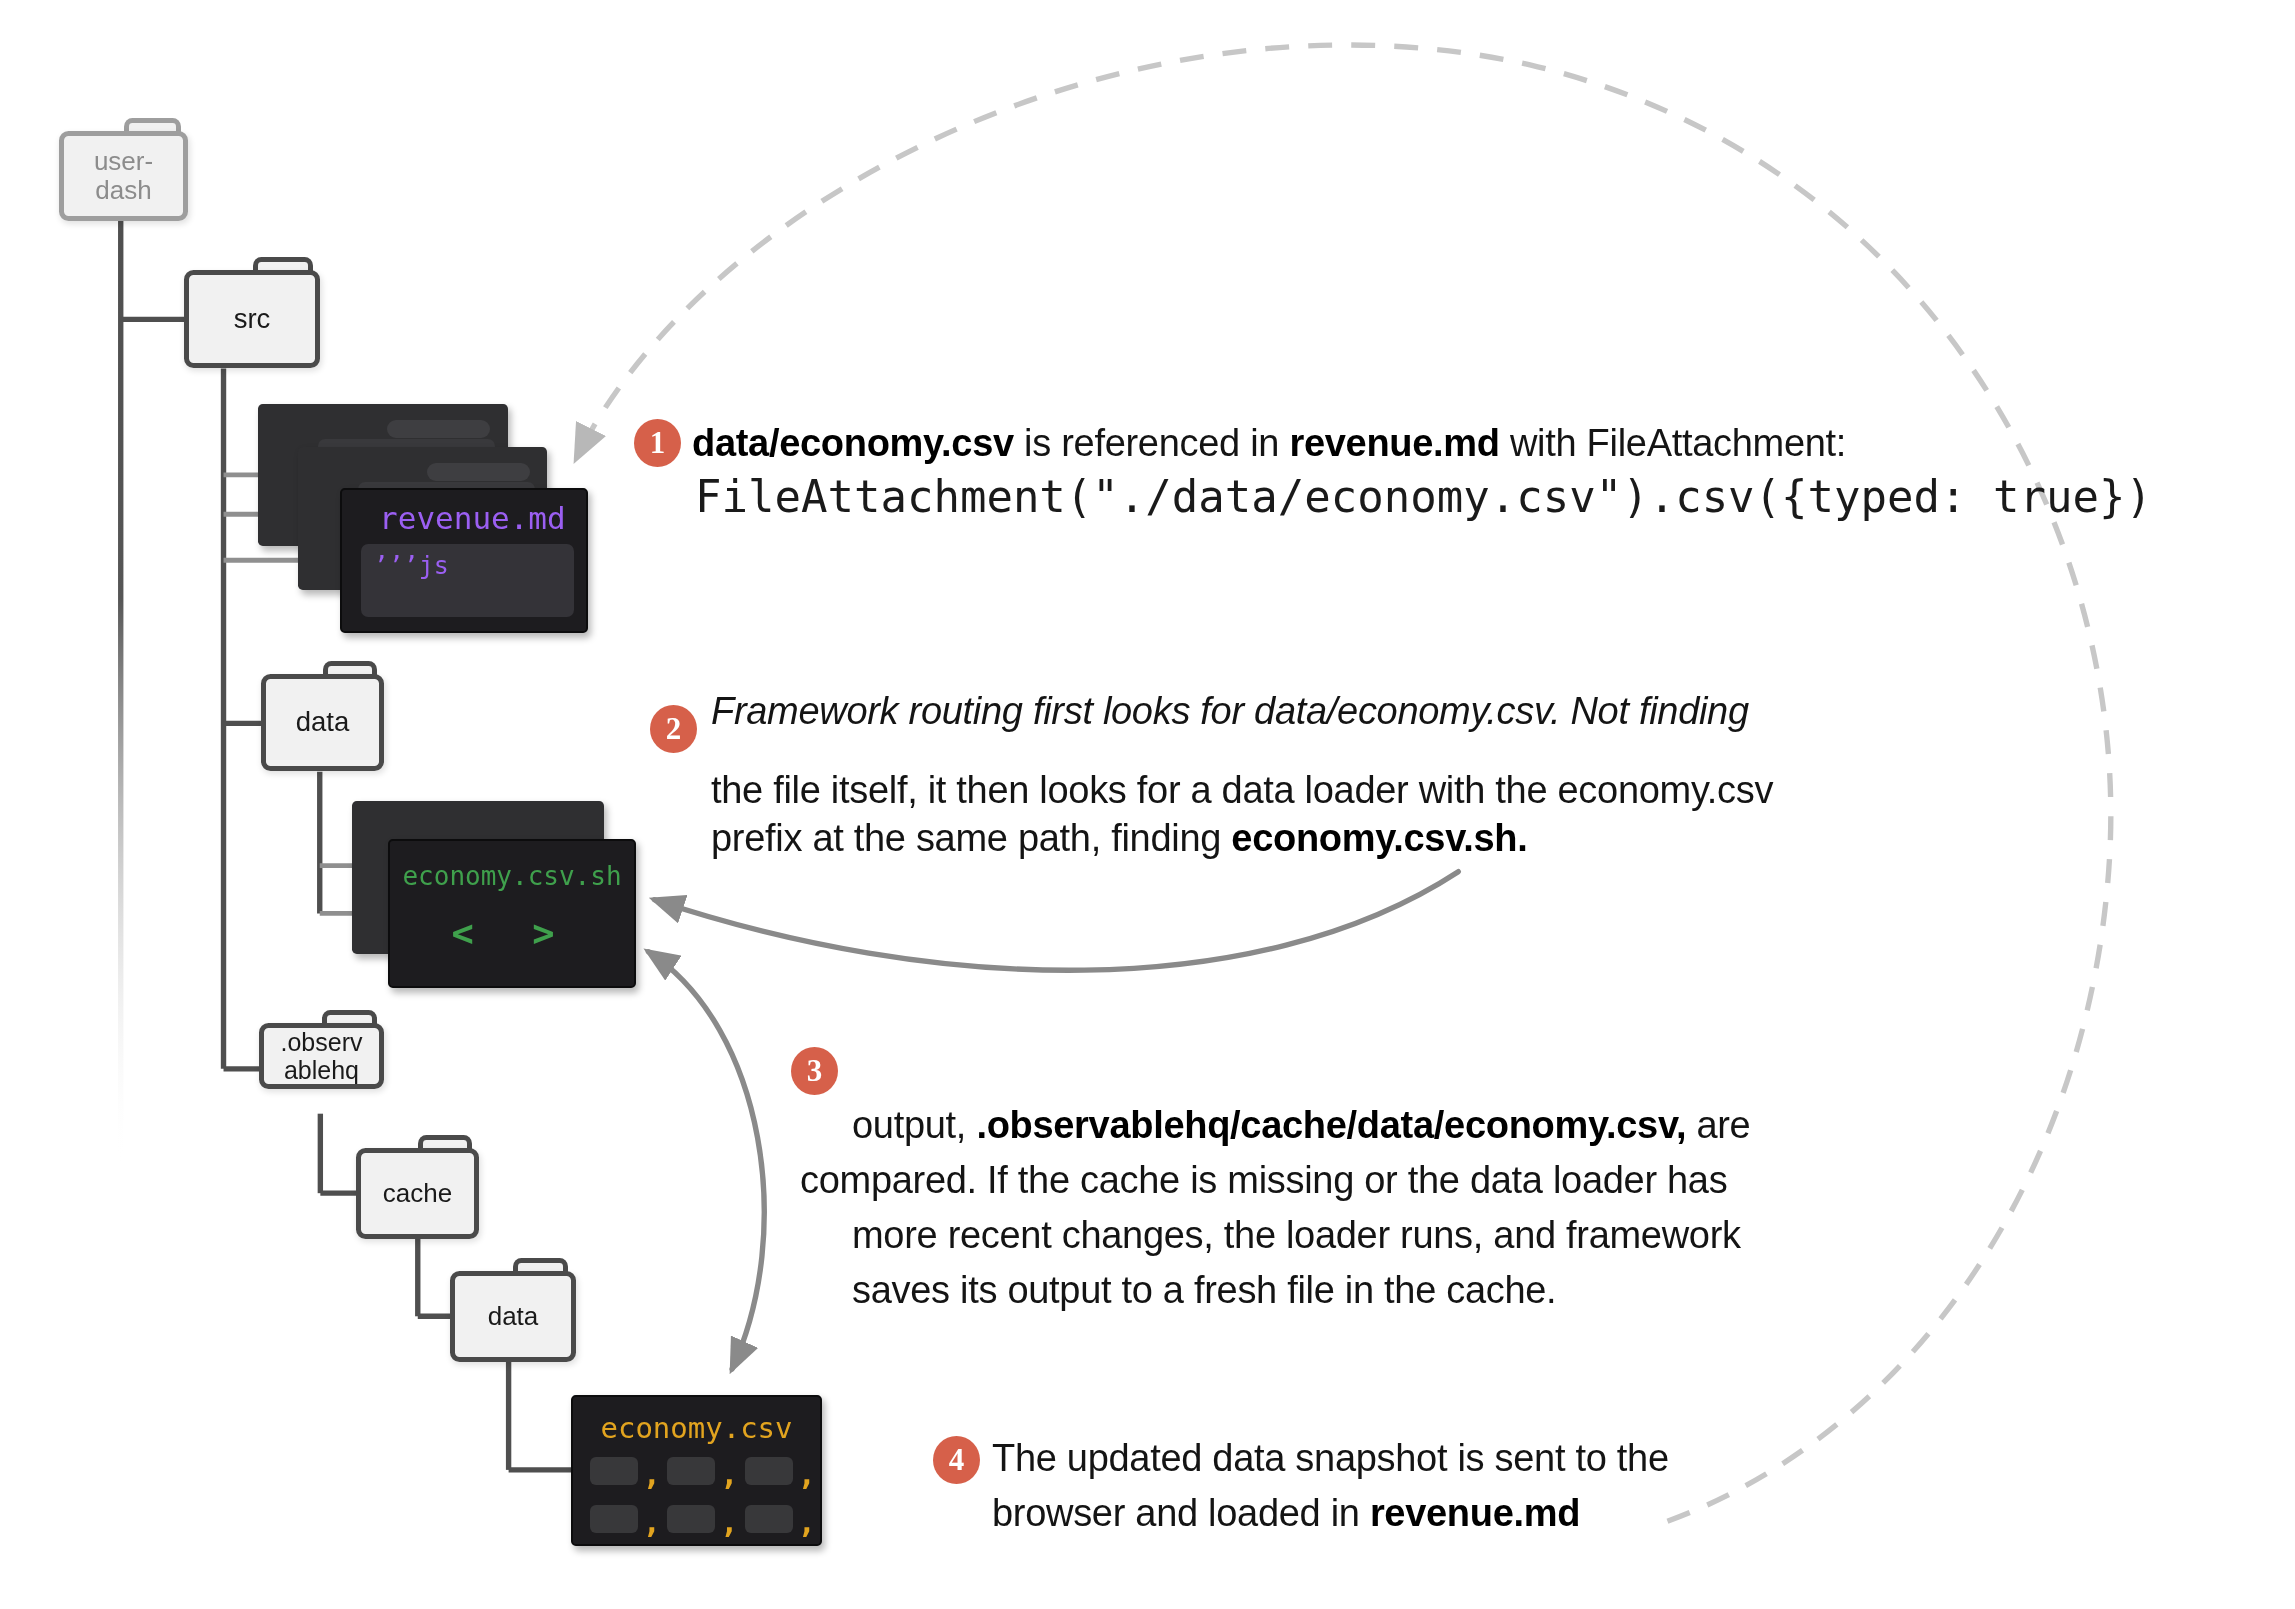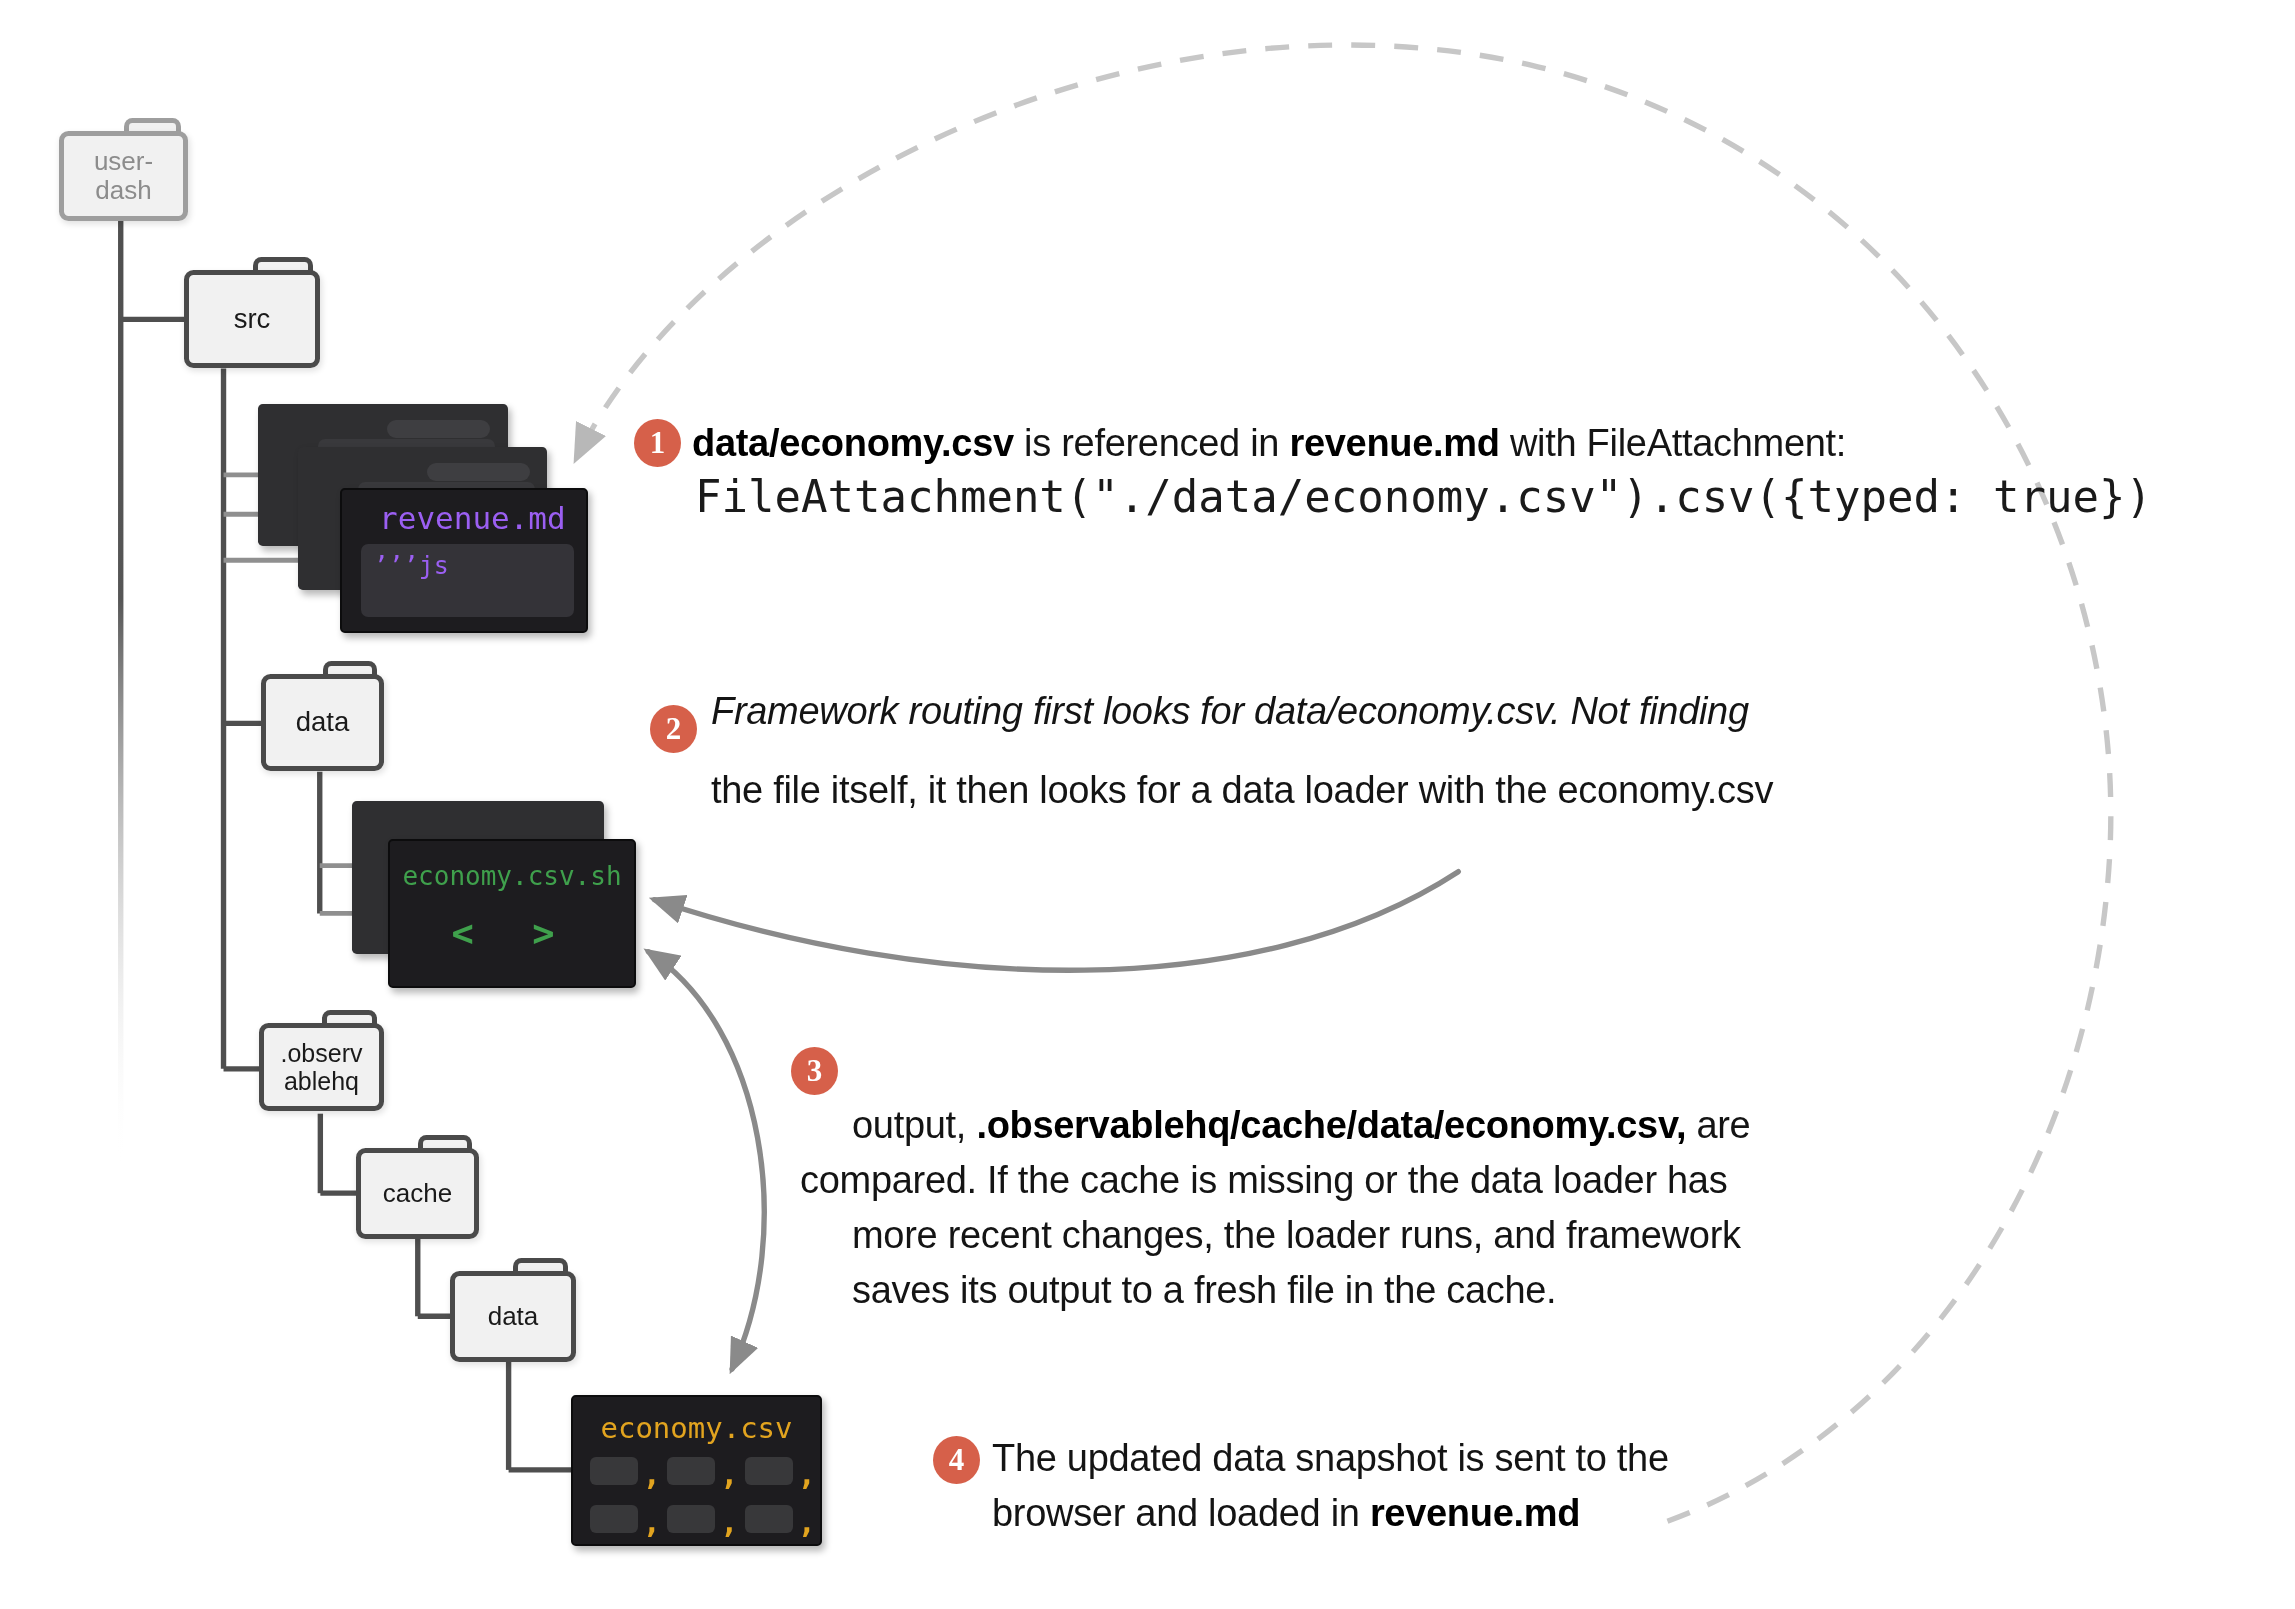--- a/index.html
+++ b/index.html
@@ -104,21 +104,21 @@
   <div class="folder" style="left:184px;top:270px;width:136px;height:98px;">
     <span>src</span>
   </div>
 
   <div class="tab" style="left:323px;top:661px;width:54px;"></div>
   <div class="folder" style="left:261px;top:674px;width:123px;height:97px;">
     <span>data</span>
   </div>
 
   <div class="tab" style="left:322px;top:1010px;width:55px;"></div>
-  <div class="folder" style="left:259px;top:1023px;width:125px;height:88px;font-size:25px;">
+  <div class="folder" style="left:259px;top:1023px;width:125px;height:66px;font-size:25px;">
     <span>.observ</span>
     <span>ablehq</span>
   </div>
 
   <div class="tab" style="left:418px;top:1135px;width:54px;"></div>
   <div class="folder" style="left:356px;top:1148px;width:123px;height:91px;font-size:26px;">
     <span>cache</span>
   </div>
 
   <div class="tab" style="left:513px;top:1258px;width:55px;"></div>
@@ -167,20 +167,21 @@
     </div>
   </div>
 
   <div class="badge" style="left:634px;top:419px;">1</div>
   <div class="line" style="left:692px;top:424px;"><b>data/economy.csv</b><span> is referenced in </span><b>revenue.md</b><span> with FileAttachment:</span></div>
   <div class="codeline mono" style="left:695px;top:475px;">FileAttachment("./data/economy.csv").csv({typed: true})</div>
 
   <div class="badge" style="left:650px;top:705px;">2</div>
   <div class="line" style="left:711px;top:692px;font-style:italic;">Framework routing first looks for data/economy.csv. Not finding</div>
   <div class="line" style="left:711px;top:764px;margin-top:7px;">the file itself, it then looks for a data loader with the economy.csv</div>
+  <div class="line" style="left:711px;top:819px;"><span>prefix at the same path, finding </span><b>economy.csv.sh.</b></div>
 
   <div class="badge" style="left:791px;top:1047px;">3</div>
   <div class="line" style="left:852px;top:1106px;"><span>output, </span><b>.observablehq/cache/data/economy.csv,</b><span> are</span></div>
   <div class="line" style="left:800px;top:1161px;">compared. If the cache is missing or the data loader has</div>
   <div class="line" style="left:852px;top:1216px;">more recent changes, the loader runs, and framework</div>
   <div class="line" style="left:852px;top:1271px;">saves its output to a fresh file in the cache.</div>
 
   <div class="badge" style="left:933px;top:1436px;">4</div>
   <div class="line" style="left:992px;top:1439px;">The updated data snapshot is sent to the</div>
   <div class="line" style="left:992px;top:1494px;"><span>browser and loaded in </span><b>revenue.md</b></div>

